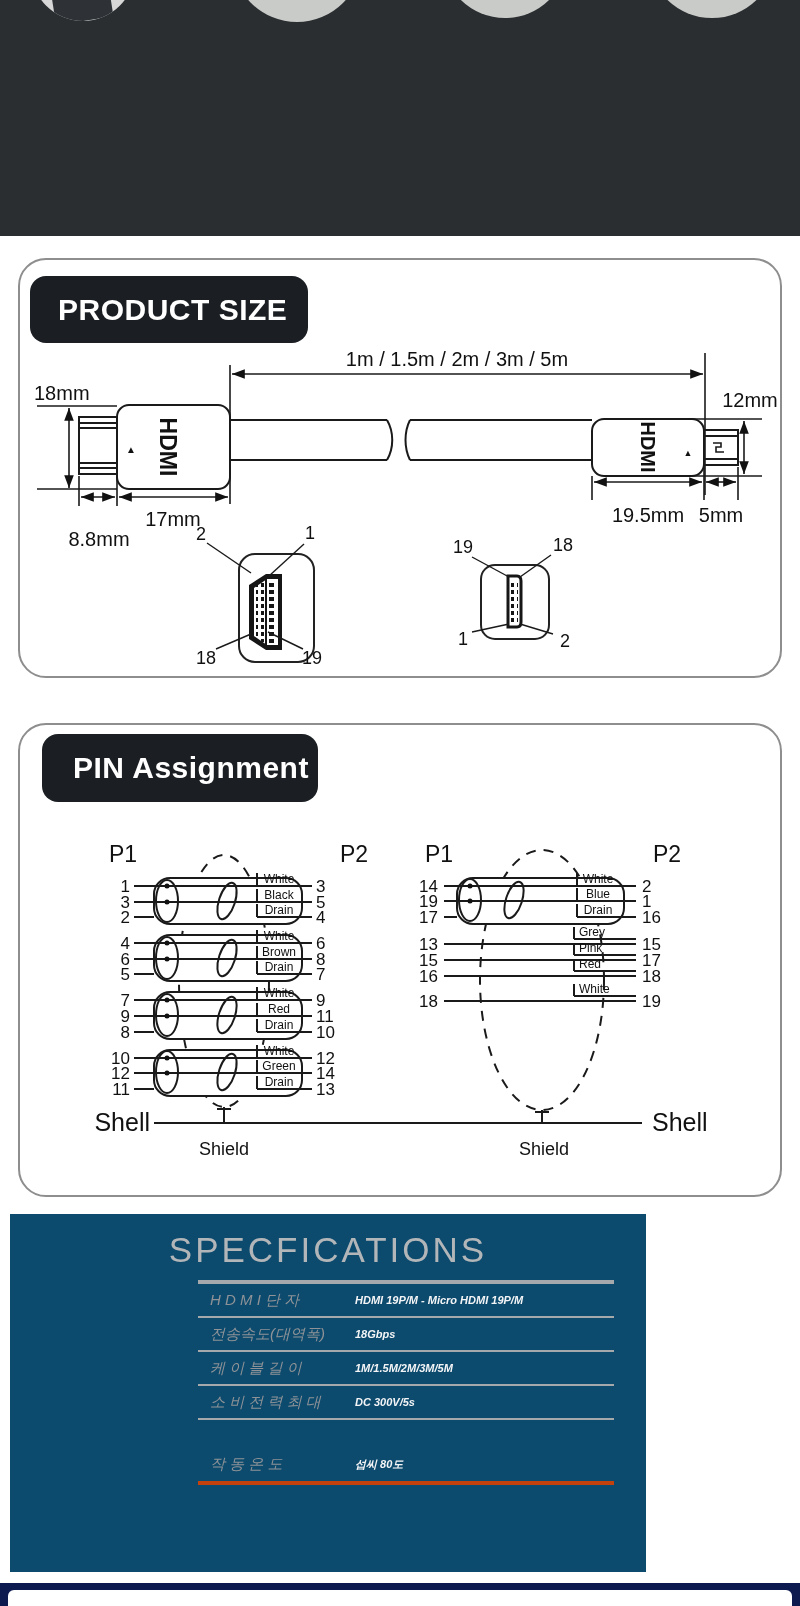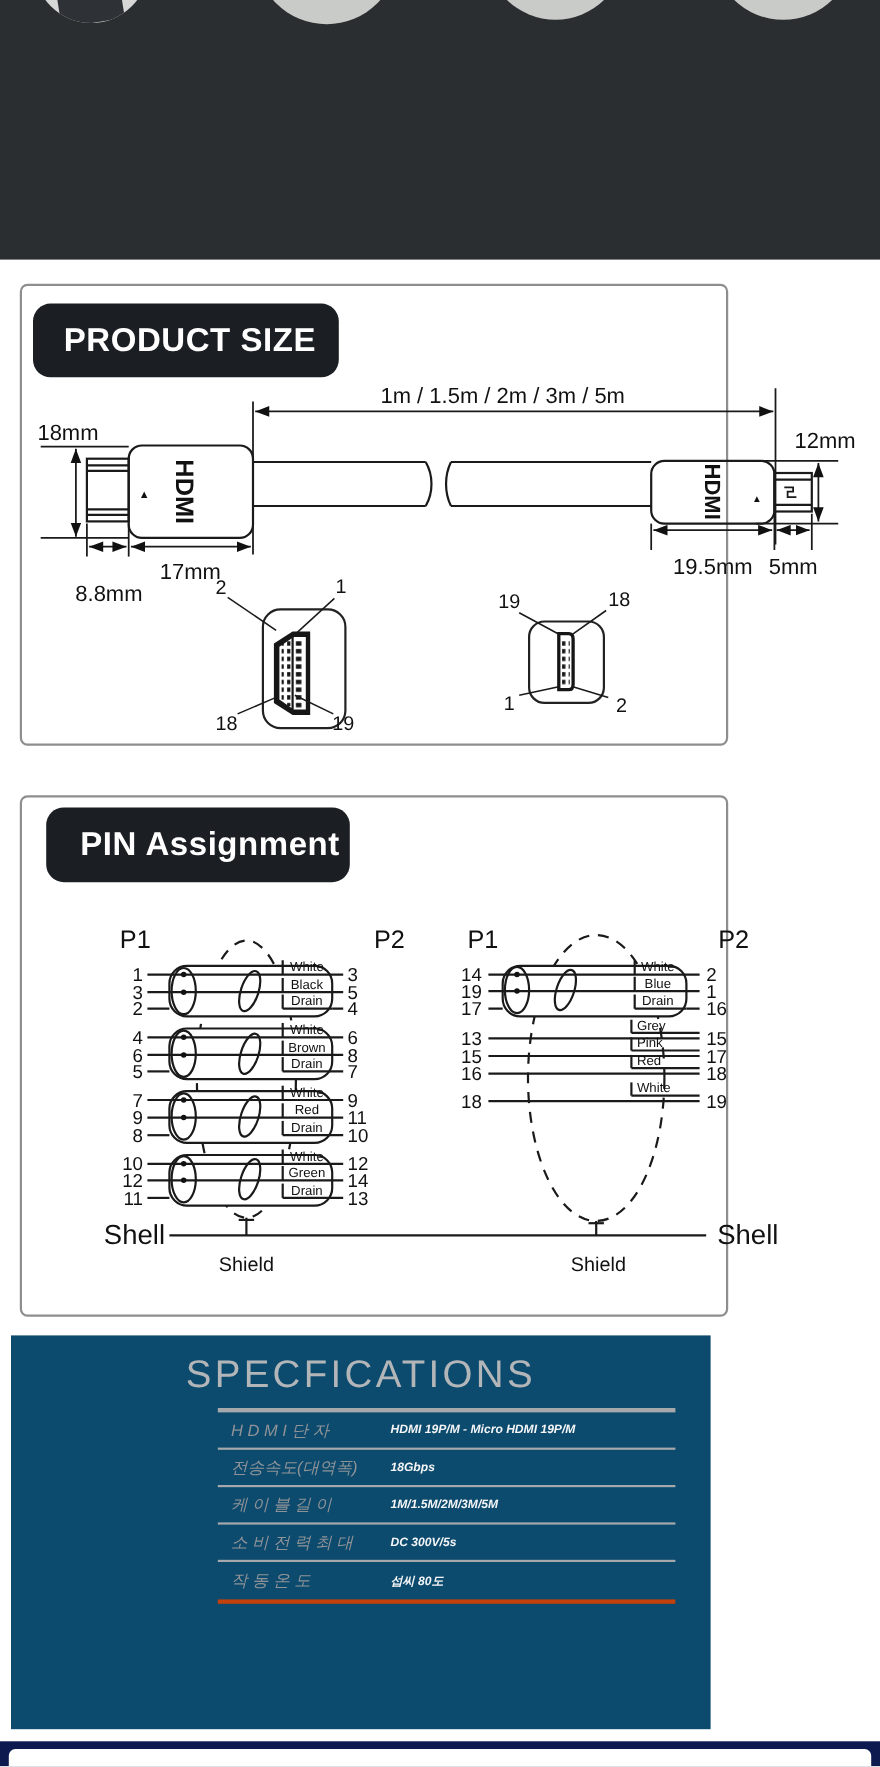--- a/index.html
+++ b/index.html
@@ -9,35 +9,35 @@
   
   .top-band { position:absolute; left:0; top:0; width:800px; height:236px; background:#2b2e31; overflow:hidden; }
   .circ { position:absolute; border-radius:50%; background:#c9cbc9; overflow:hidden; }
   .c1 { left:31px; top:-83px; width:104px; height:104px; background:#d6d7d6; }
   .c2 { left:232px; top:-108px; width:130px; height:130px; }
   .c3 { left:442px; top:-108px; width:126px; height:126px; }
   .c4 { left:648px; top:-110px; width:128px; height:128px; }
   .frag { position:absolute; left:22px; top:68px; width:58px; height:36px; background:#2e3236; transform:rotate(-9deg); }
 
   
-  .card { position:absolute; left:18px; width:644px; background:#fff; border:2px solid #8e8e8e; border-radius:7px; }
+  .card { position:absolute; left:18px; width:764px; background:#fff; border:2px solid #8e8e8e; border-radius:28px; }
   #card-size { top:258px; height:420px; }
   #card-pin  { top:723px; height:474px; }
   .badge { position:absolute; background:#1b1f23; border-radius:16px; color:#fff; font-weight:bold; display:flex; align-items:center; }
   #badge-size { left:10px; top:16px; width:278px; height:67px; font-size:30px; padding-left:28px; letter-spacing:0.5px; }
   #badge-pin  { left:22px; top:9px;  width:276px; height:68px; font-size:30px; padding-left:31px; letter-spacing:0.5px; }
   .card svg { position:absolute; left:0; top:0; }
   svg text { font-family:"Liberation Sans", sans-serif; fill:#111; }
 
   
   .spec { position:absolute; left:10px; top:1214px; width:636px; height:358px; background:#0c4a6e; }
   .spec-title { position:absolute; left:0; top:16px; width:100%; text-align:center; color:#b3b6b8; font-size:35px; letter-spacing:3px; }
   .spec-table { position:absolute; left:188px; top:66px; width:416px; border-top:4px solid #a6a9ac; border-bottom:4px solid #c2410c;font-style:italic; }
   .spec-row { display:flex; align-items:center; height:34px; border-bottom:2px solid #a6a9ac; }
-  .spec-row:last-child { border-bottom:none; }
+  .spec-row:last-child { border-bottom:none;margin-top:27px; }
   .spec-label { width:145px; padding-left:12px; color:#8f9397; font-size:15px; white-space:nowrap; }
   .spec-value { padding-left:12px; color:#f4f5f6; font-size:11px; font-weight:bold; white-space:nowrap; }
 
   
   .bottom-strip { position:absolute; left:0; top:1583px; width:800px; height:23px; background:#0d1a4f; }
   .bottom-inner { position:absolute; left:8px; top:7px; width:784px; height:16px; background:#fff; border-radius:6px 6px 0 0; }
 </style>
 </head>
 <body>
 

